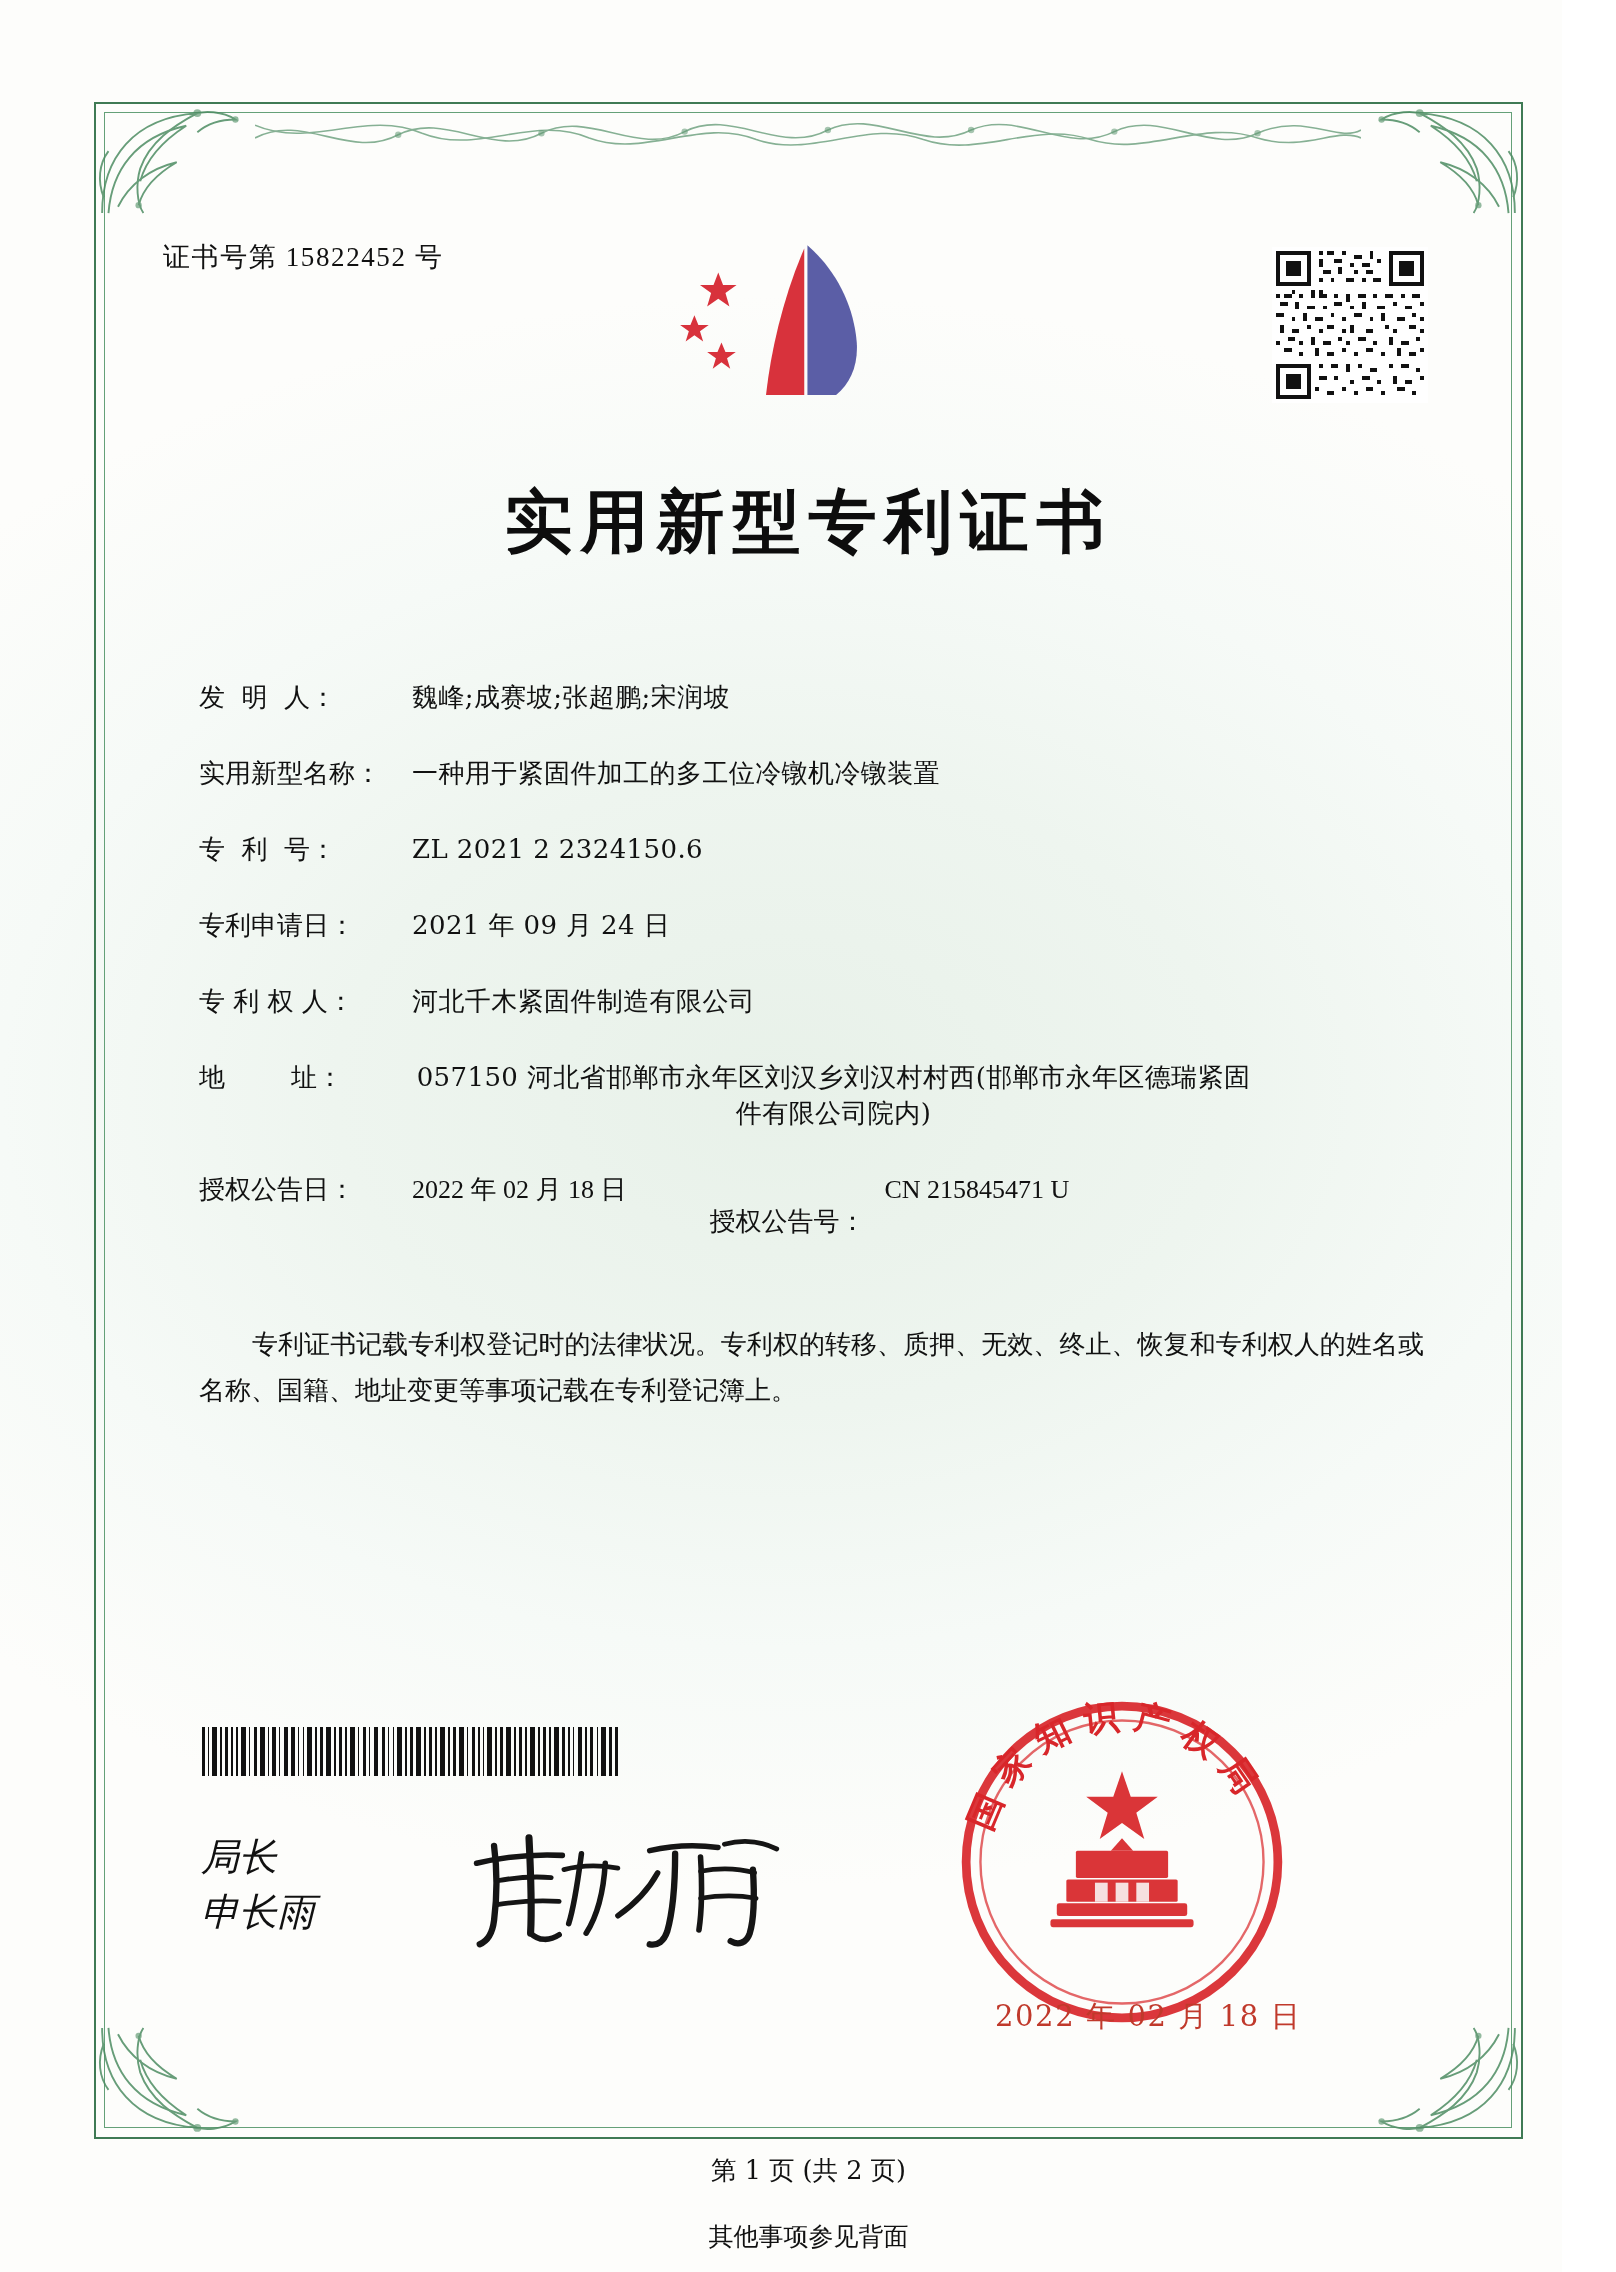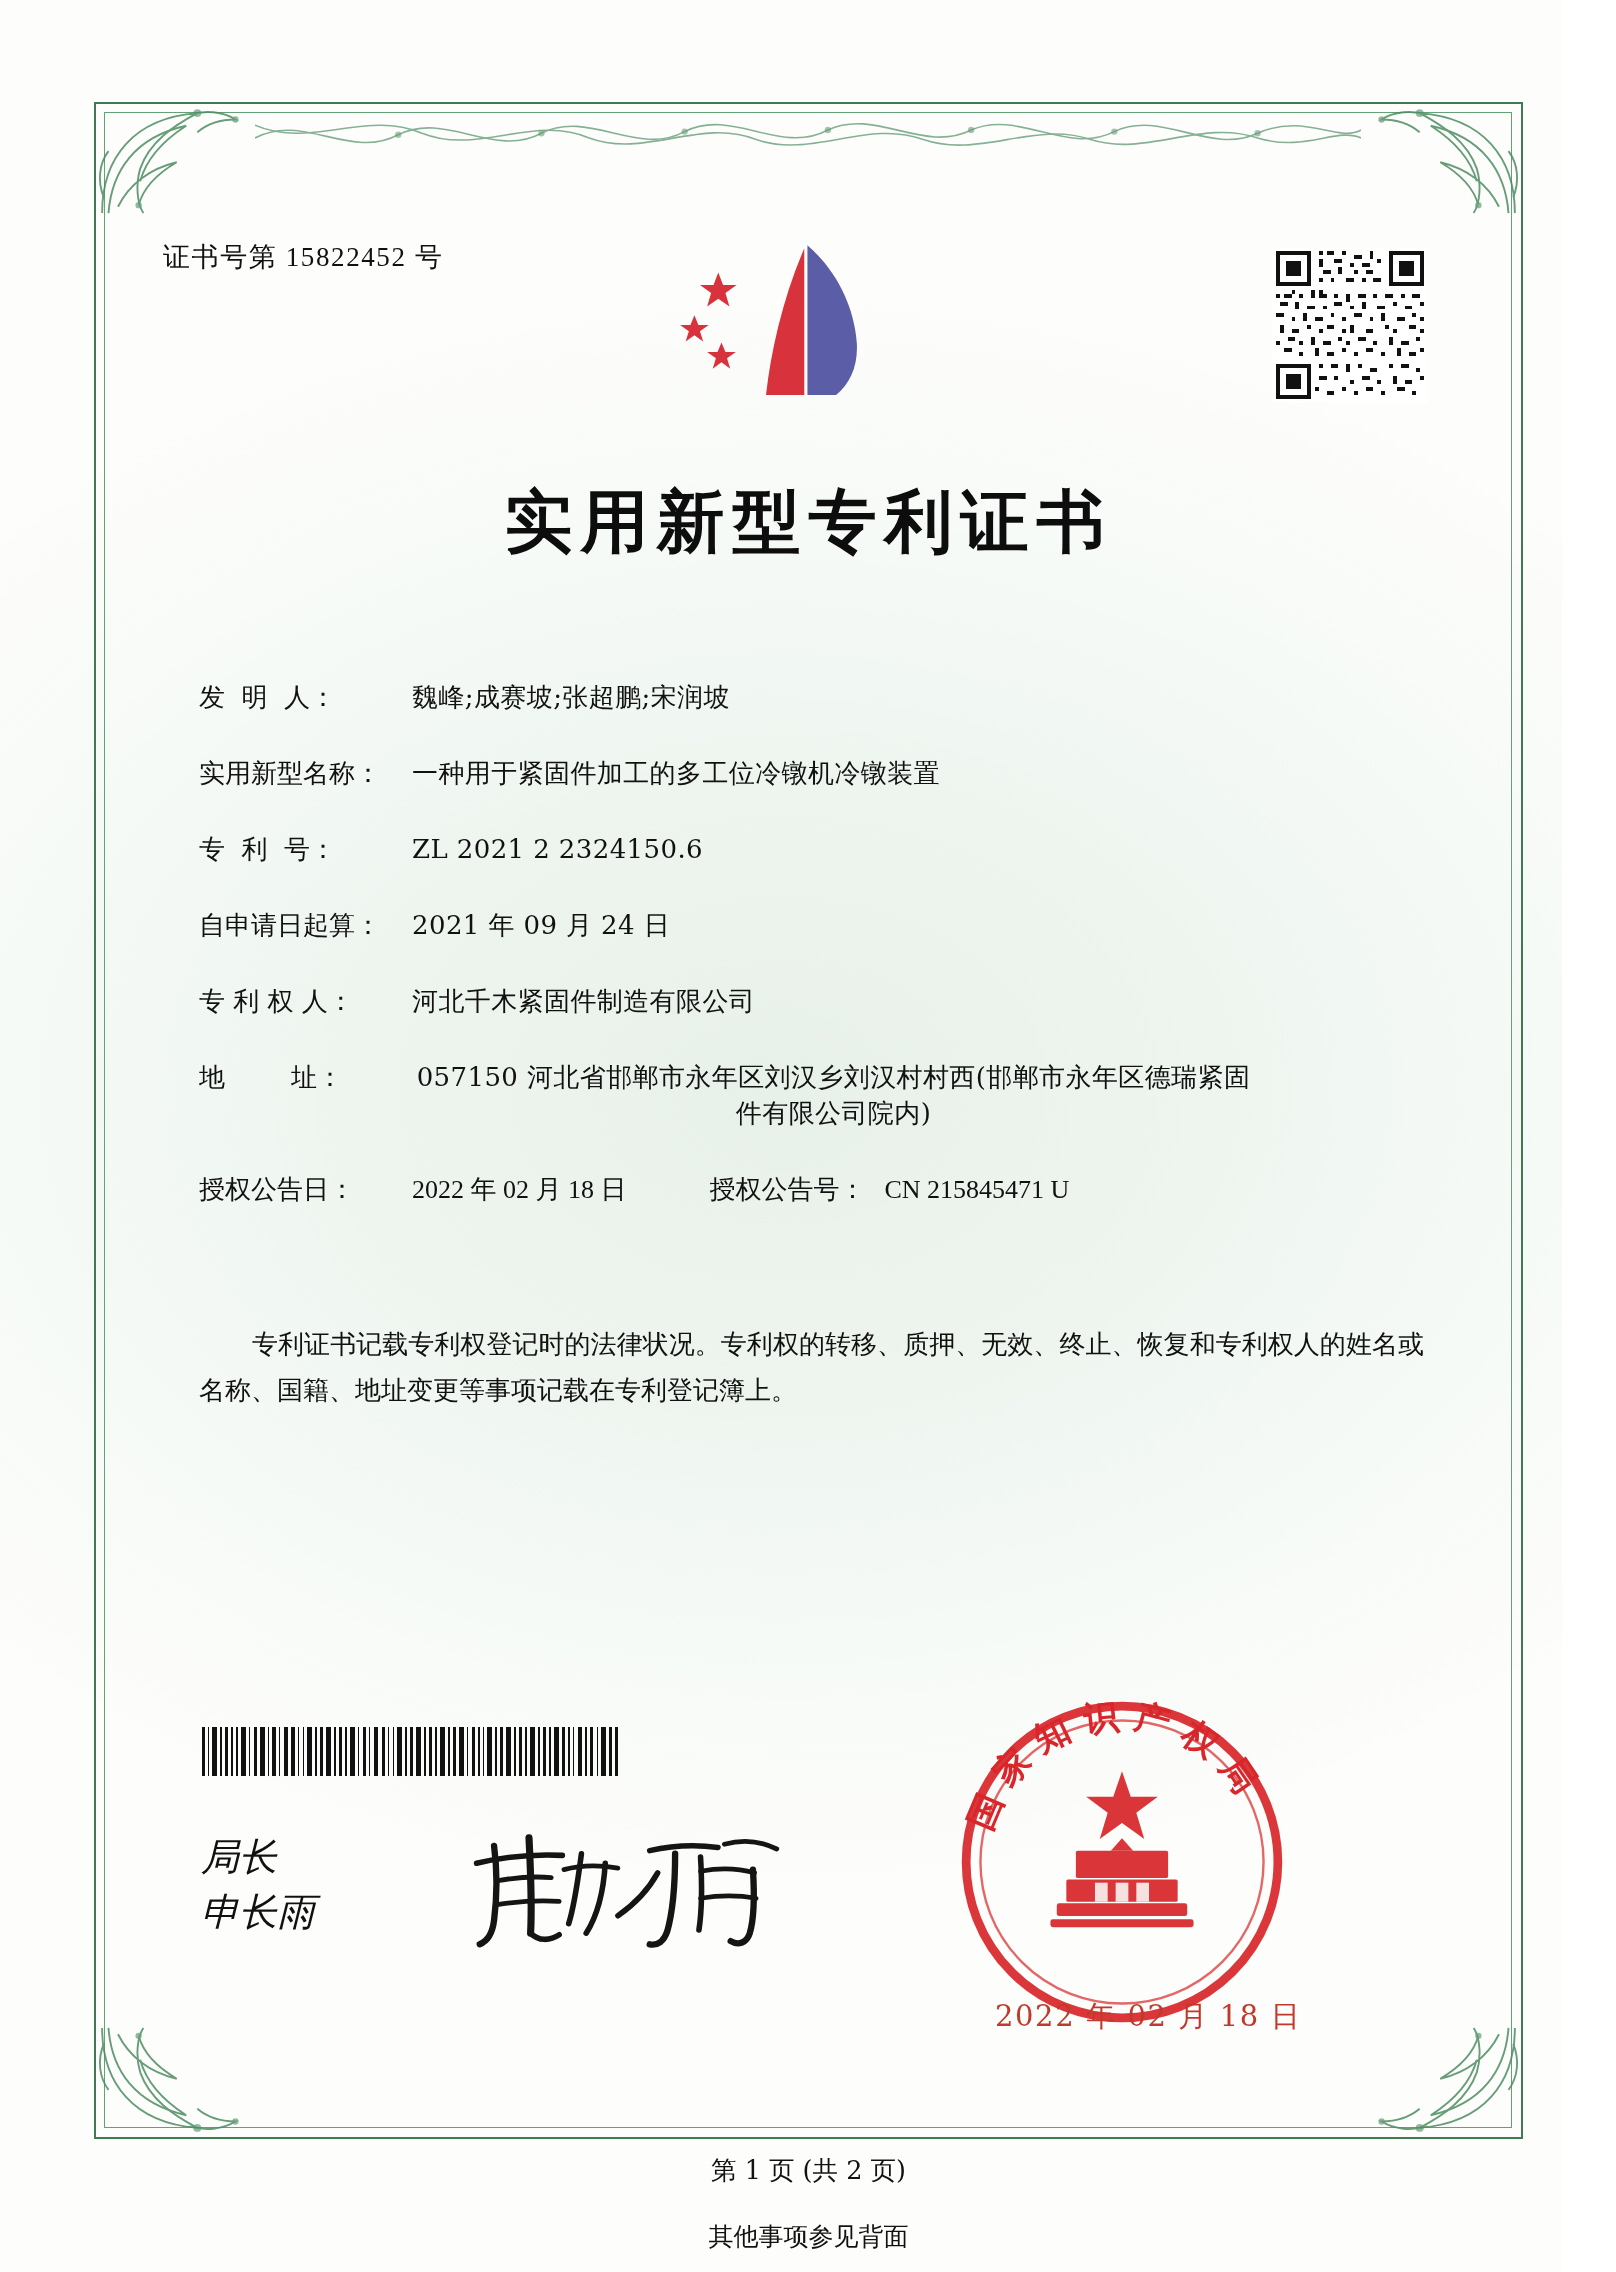--- a/index.html
+++ b/index.html
@@ -140,20 +140,21 @@
     text-align: center;
   }
 
   .row.dual { margin-bottom: 37px; }
   .row.dual .lbl2 {
     width: 239px;
     flex: 0 0 239px;
     text-align: right;
     padding-right: 19px;
     white-space: pre;
+    margin-top: 32px;
   }
   .row.dual .val2 { flex: 0 0 auto; }
 
   
   .paras {
     position: absolute;
     left: 199px;
     top: 1321px;
     width: 1225px;
     font-size: 26px;
@@ -477,21 +478,21 @@
       <div class="lbl">实用新型名称：</div>
       <div class="val">一种用于紧固件加工的多工位冷镦机冷镦装置</div>
     </div>
 
     <div class="row">
       <div class="lbl">专  利  号：</div>
       <div class="val">ZL 2021 2 2324150.6</div>
     </div>
 
     <div class="row">
-      <div class="lbl">自申请日起算：</div>
+      <div class="lbl">专利申请日：</div>
       <div class="val">2021 年 09 月 24 日</div>
     </div>
 
     <div class="row">
       <div class="lbl">专 利 权 人：</div>
       <div class="val">河北千木紧固件制造有限公司</div>
     </div>
 
     <div class="row">
       <div class="lbl">地        址：</div>

